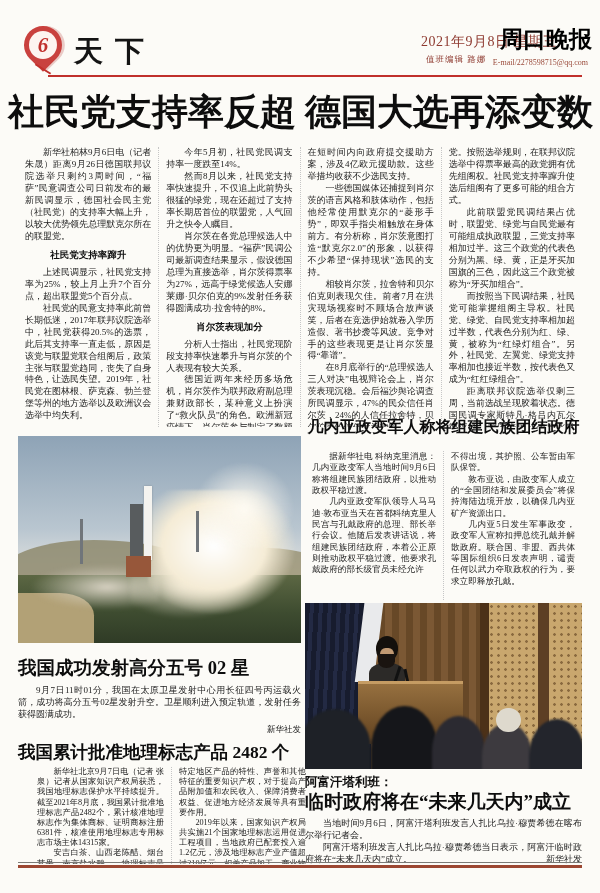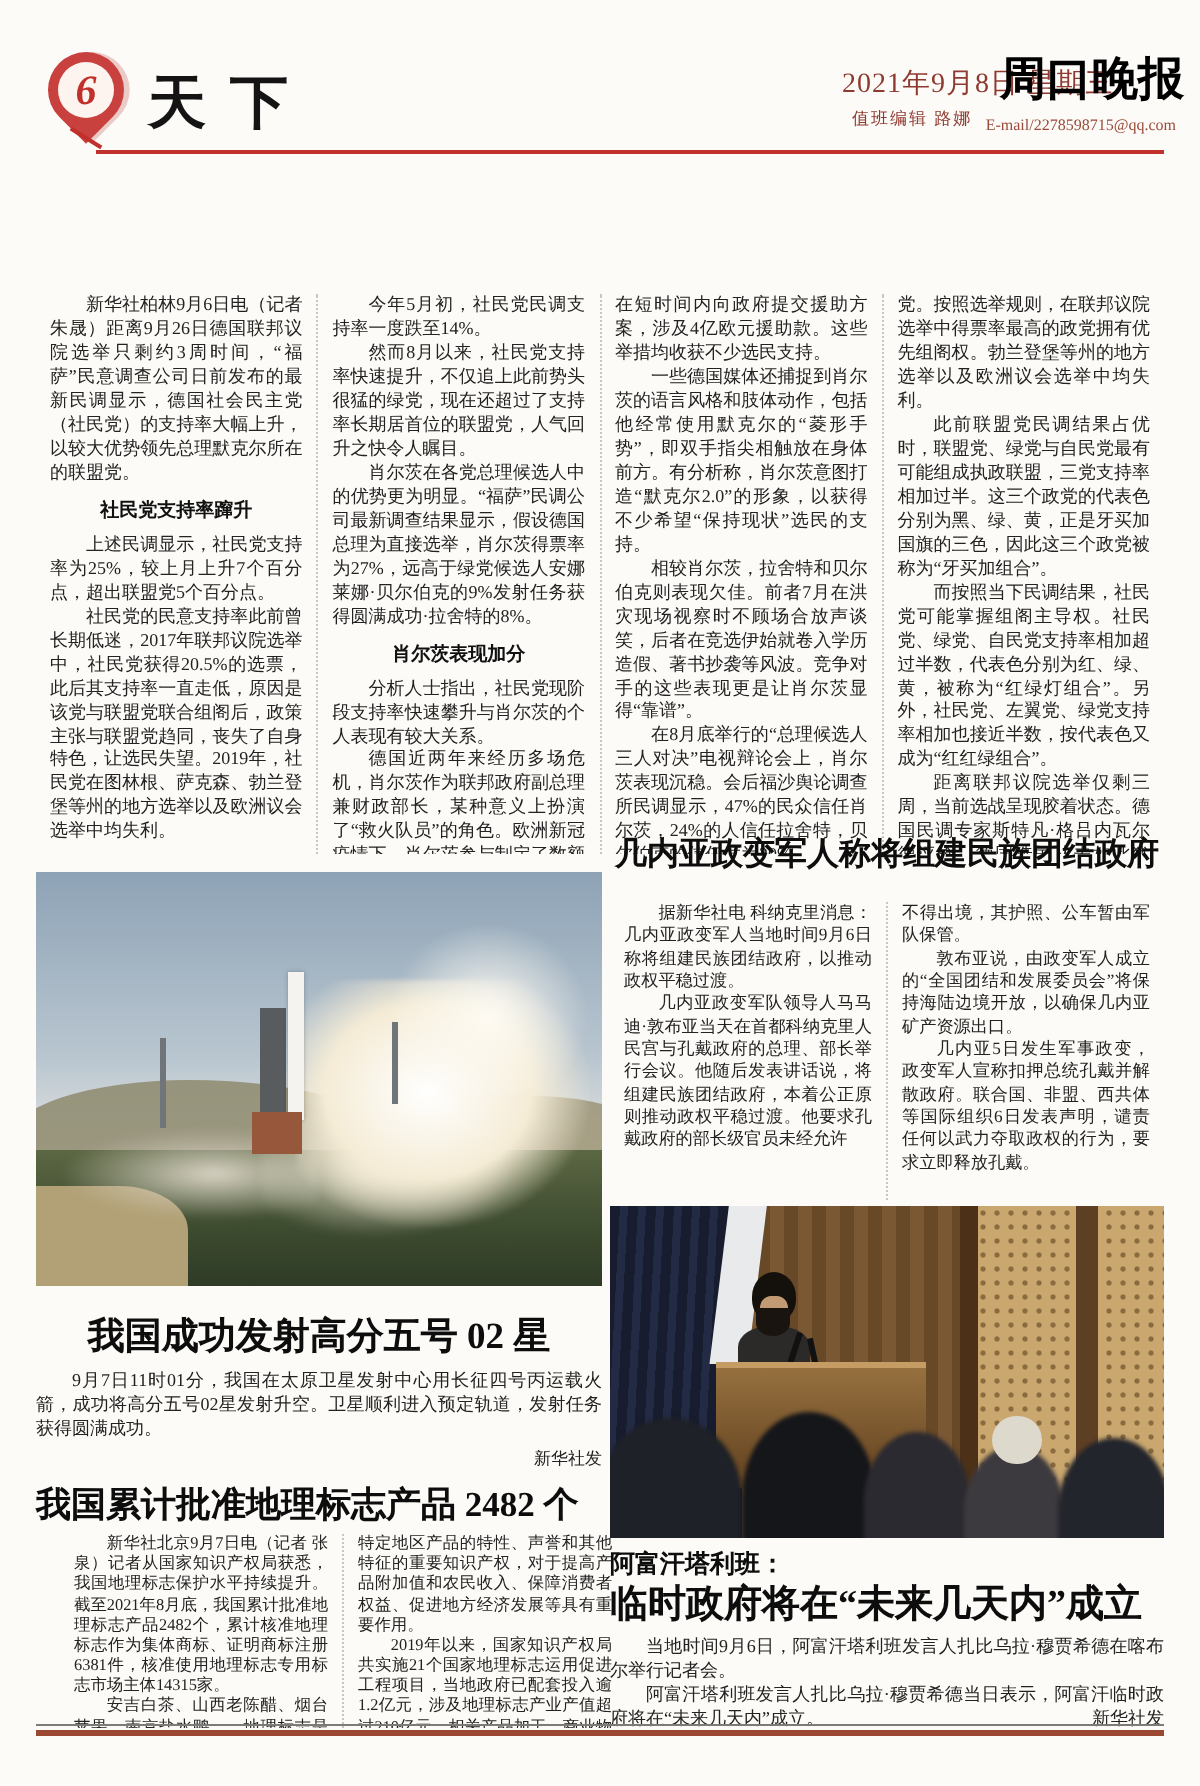--- a/index.html
+++ b/index.html
@@ -50,21 +50,21 @@
     background:radial-gradient(ellipse at 45% 45%, #ffffff 0%, #f5ecd6 45%, rgba(245,236,214,0) 72%); filter:blur(1px); }
   .ph-smoke-2 { position:absolute; left:62%; top:12%; width:36%; height:42%;
     background:radial-gradient(ellipse at 50% 55%, #fdfaf2 0%, rgba(250,244,228,0) 70%); filter:blur(1px); }
   .ph-smoke-3 { position:absolute; left:40%; top:58%; width:44%; height:30%;
     background:radial-gradient(ellipse at 45% 45%, #e7e0cf 0%, rgba(226,219,203,0) 72%); filter:blur(2px); }
   .ph-tower { position:absolute; left:39.5%; top:33%; width:4.5%; height:34%; background:#585c5e; }
   .ph-rocket { position:absolute; left:44.6%; top:24%; width:2.6%; height:36%; background:#f4f3ef; box-shadow:0 0 2px rgba(0,0,0,.25); }
   .ph-gantry { position:absolute; left:38%; top:58%; width:9%; height:10%; background:#97573a; }
   .ph-mast-1 { position:absolute; left:22%; top:40%; width:1%; height:22%; background:#70757a; }
   .ph-mast-2 { position:absolute; left:63%; top:36%; width:1%; height:20%; background:#70757a; }
-  .rocket-headline { position:absolute; left:18px; top:655px; width:283px; text-align:center;
+  .rocket-headline { position:absolute; left:18px; top:655px; width:283px; 
     font-size:18.5px; font-weight:bold; white-space:nowrap; color:#0d0d0d; }
   .rocket-caption { position:absolute; left:18px; top:685px; width:283px; font-size:8.5px; line-height:1.5; text-align:justify; color:#222; }
   .credit-line { text-align:right; font-size:8.5px; margin-top:2px; color:#222; }
   
   .geo-headline { position:absolute; left:18px; top:740px; width:283px; font-size:17.5px;
     font-weight:bold; white-space:nowrap; color:#0d0d0d; }
   .geo-cols { position:absolute; left:30px; top:767px; width:283px; height:97px; display:flex; }
   .geo-cols .para, .guinea-cols .para { font-size:8.2px; line-height:1.24; }
   
   .guinea-headline { position:absolute; left:305px; top:417px; width:277px; text-align:center;
@@ -114,20 +114,21 @@
     <div class="pin-inner">6</div>
   </div>
   <div class="section-title">天下</div>
   <div class="hdr-date">2021年9月8日 星期三</div>
   <div class="hdr-editor">值班编辑 路娜</div>
   <div class="masthead">周口晚报</div>
   <div class="hdr-email">E-mail/2278598715@qq.com</div>
   <div class="header-rule-flourish"></div>
   <div class="header-rule"></div>
 
+  <h1 class="lead-headline">社民党支持率反超 德国大选再添变数</h1>
   <div class="lead-cols">
     <div class="col">
         <p class="para">新华社柏林9月6日电（记者 朱晟）距离9月26日德国联邦议院选举只剩约3周时间，“福萨”民意调查公司日前发布的最新民调显示，德国社会民主党（社民党）的支持率大幅上升，以较大优势领先总理默克尔所在的联盟党。</p>
         <h4 class="subhead">社民党支持率蹿升</h4>
         <p class="para">上述民调显示，社民党支持率为25%，较上月上升7个百分点，超出联盟党5个百分点。</p>
         <p class="para">社民党的民意支持率此前曾长期低迷，2017年联邦议院选举中，社民党获得20.5%的选票，此后其支持率一直走低，原因是该党与联盟党联合组阁后，政策主张与联盟党趋同，丧失了自身特色，让选民失望。2019年，社民党在图林根、萨克森、勃兰登堡等州的地方选举以及欧洲议会选举中均失利。</p>
       </div>
     <div class="col">
         <p class="para">今年5月初，社民党民调支持率一度跌至14%。</p>
         <p class="para">然而8月以来，社民党支持率快速提升，不仅追上此前势头很猛的绿党，现在还超过了支持率长期居首位的联盟党，人气回升之快令人瞩目。</p>
@@ -136,21 +137,21 @@
         <p class="para">分析人士指出，社民党现阶段支持率快速攀升与肖尔茨的个人表现有较大关系。</p>
         <p class="para">德国近两年来经历多场危机，肖尔茨作为联邦政府副总理兼财政部长，某种意义上扮演了“救火队员”的角色。欧洲新冠疫情下，肖尔茨参与制定了数额7500亿欧元的欧盟复苏基金方案，为德国拟订了1300亿欧元的经济刺激方案，将失业率控制在低位。今年7月中旬德国中部发生洪灾后，肖尔茨</p>
       </div>
     <div class="col">
         <p class="para cont">在短时间内向政府提交援助方案，涉及4亿欧元援助款。这些举措均收获不少选民支持。</p>
         <p class="para">一些德国媒体还捕捉到肖尔茨的语言风格和肢体动作，包括他经常使用默克尔的“菱形手势”，即双手指尖相触放在身体前方。有分析称，肖尔茨意图打造“默克尔2.0”的形象，以获得不少希望“保持现状”选民的支持。</p>
         <p class="para">相较肖尔茨，拉舍特和贝尔伯克则表现欠佳。前者7月在洪灾现场视察时不顾场合放声谈笑，后者在竞选伊始就卷入学历造假、著书抄袭等风波。竞争对手的这些表现更是让肖尔茨显得“靠谱”。</p>
         <p class="para">在8月底举行的“总理候选人三人对决”电视辩论会上，肖尔茨表现沉稳。会后福沙舆论调查所民调显示，47%的民众信任肖尔茨，24%的人信任拉舍特，贝尔伯克的信任度为20%。</p>
       </div>
     <div class="col">
-        <p class="para cont">党。按照选举规则，在联邦议院选举中得票率最高的政党拥有优先组阁权。勃兰登堡等州的地方选举以及欧洲议会选举中均失利。</p>
+        <p class="para cont">党。按照选举规则，在联邦议院选举中得票率最高的政党拥有优先组阁权。社民党支持率蹿升使选后组阁有了更多可能的组合方式。</p>
         <p class="para">此前联盟党民调结果占优时，联盟党、绿党与自民党最有可能组成执政联盟，三党支持率相加过半。这三个政党的代表色分别为黑、绿、黄，正是牙买加国旗的三色，因此这三个政党被称为“牙买加组合”。</p>
         <p class="para">而按照当下民调结果，社民党可能掌握组阁主导权。社民党、绿党、自民党支持率相加超过半数，代表色分别为红、绿、黄，被称为“红绿灯组合”。另外，社民党、左翼党、绿党支持率相加也接近半数，按代表色又成为“红红绿组合”。</p>
         <p class="para">距离联邦议院选举仅剩三周，当前选战呈现胶着状态。德国民调专家斯特凡·格吕内瓦尔德评价，德国选民从未如此犹豫。他说，社民党目前的民调表现能否最终体现在选票上还难说，因为选民信任肖尔茨，却不信任社民党惯常的政策主张。</p>
       </div>
   </div>
 
   <div class="rocket-photo">
     <div class="ph-sky"></div>
     <div class="ph-hill-far"></div>
     <div class="ph-hill-right"></div>

